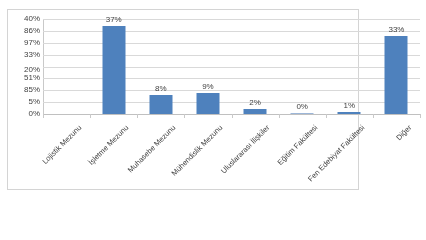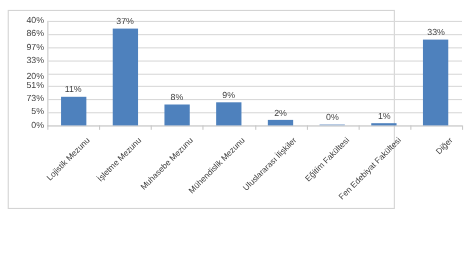--- a/index.html
+++ b/index.html
@@ -138,42 +138,37 @@
 
 <div id="chart-frame">
 
   <div id="y-labels">
       <div class="ytick" style="top: 0px;">40%</div>
       <div class="ytick" style="top: 11.875px;">86%</div>
       <div class="ytick" style="top: 23.75px;">97%</div>
       <div class="ytick" style="top: 35.625px;">33%</div>
       <div class="ytick" style="top: 51px;">20%</div>
       <div class="ytick" style="top: 59.375px;">51%</div>
-      <div class="ytick" style="top: 71.25px;">73%</div>
+      <div class="ytick" style="top: 71.25px;">85%</div>
       <div class="ytick" style="top: 83.125px;">5%</div>
       <div class="ytick" style="top: 95px;">0%</div>
     </div>
 
   <div id="y-axis-line"></div>
 
   <div id="plot-area">
       <div class="gridline" style="top: 0px;"></div>
       <div class="gridline" style="top: 11.875px;"></div>
       <div class="gridline" style="top: 23.75px;"></div>
       <div class="gridline" style="top: 35.625px;"></div>
       <div class="gridline" style="top: 47.5px;"></div>
       <div class="gridline" style="top: 59.375px;"></div>
       <div class="gridline" style="top: 71.25px;"></div>
       <div class="gridline" style="top: 83.125px;"></div>
       <div class="gridline baseline" style="top: 95px;"></div>
-      <div class="bar-slot" style="left: 0px; width: 47.125px;">
-        <div class="bar" title="Lojistik Mezunu 11%" style="height: 26.125px;">
-          <div class="bar-label">11%</div>
-        </div>
-      </div>
       <div class="xtick" style="left: 0px;"></div>
       <div class="bar-slot" style="left: 47.125px; width: 47.125px;">
         <div class="bar" title="İşletme Mezunu 37%" style="height: 87.875px;">
           <div class="bar-label">37%</div>
         </div>
       </div>
       <div class="xtick" style="left: 47.125px;"></div>
       <div class="bar-slot" style="left: 94.25px; width: 47.125px;">
         <div class="bar" title="Muhasebe Mezunu 8%" style="height: 19px;">
           <div class="bar-label">8%</div>

